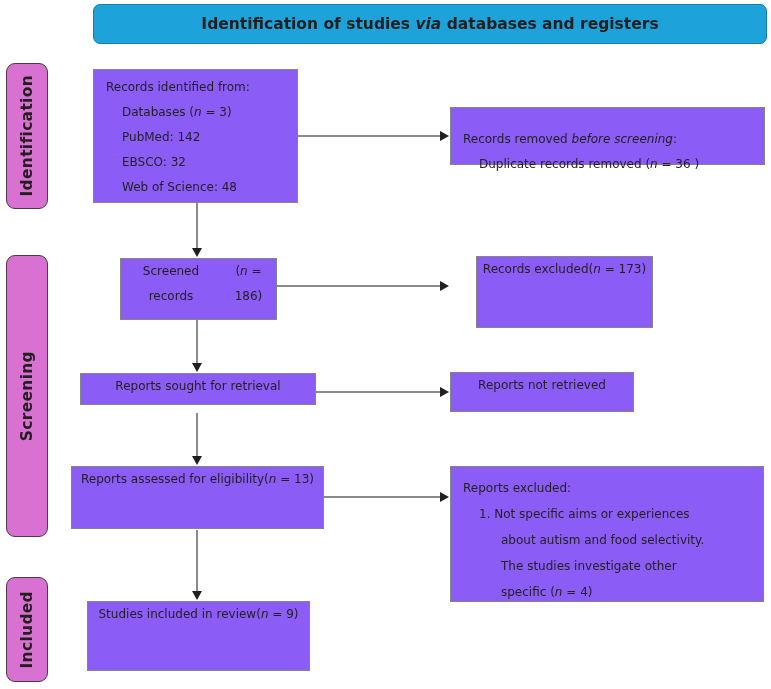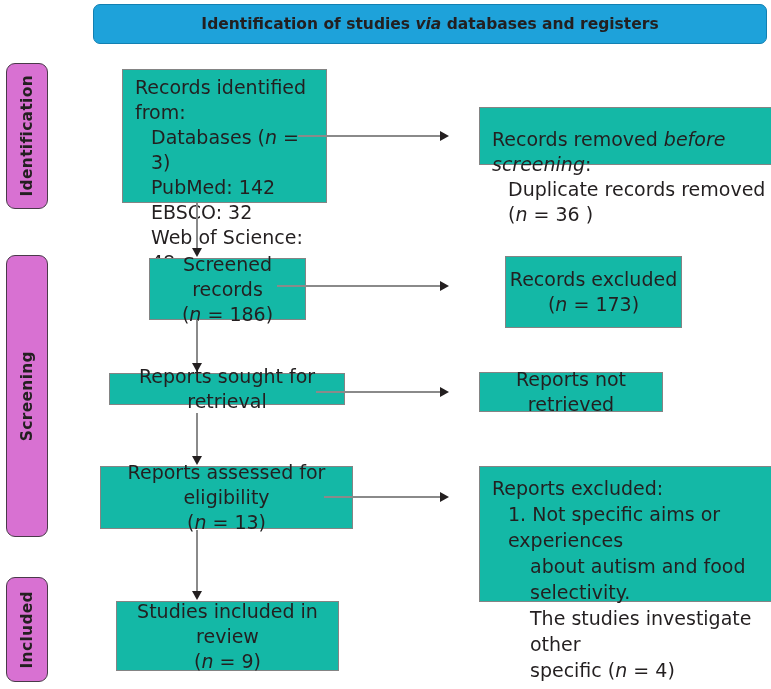--- a/index.html
+++ b/index.html
@@ -24,28 +24,27 @@
     position:absolute;left:6px;width:40px;
     border-radius:9px;border:1px solid #4a3a4a;
     display:flex;align-items:center;justify-content:center;
   }
   .stage span{
     writing-mode:vertical-rl;transform:rotate(180deg);
     font-weight:bold;font-size:15.5px;letter-spacing:.3px;
   }
   
   .fbox{
-    position:absolute;background:#14b8a6;
+    position:absolute;background:#8b5cf6;
     border:1.5px solid #848484;
-    font-size:19px;line-height:25px;
+    font-size:12px;line-height:25px;
     box-sizing:border-box;
-    margin-left:29px;
   }
   .fbox.leftalign{padding:5px 8px 5px 12px;}
-  .fbox.center{display:flex;flex-direction:column;justify-content:center;text-align:center;}
+  .fbox.center{display:flex;flex-direction:row;justify-content:center;text-align:center;}
   .fbox .line{white-space:pre-wrap;}
   .indent-0{padding-left:0;}
   .indent-1{padding-left:16px;}
   .indent-2{padding-left:38px;}
   .tall{line-height:26px;}
   em{font-style:italic;text-align:center;}
   
   .arrow{position:absolute;}
   .arrow .shaft{position:absolute;background:#8a8a8a;}
   .arrow.v .shaft{left:4px;top:0;width:2px;bottom:8px;}

